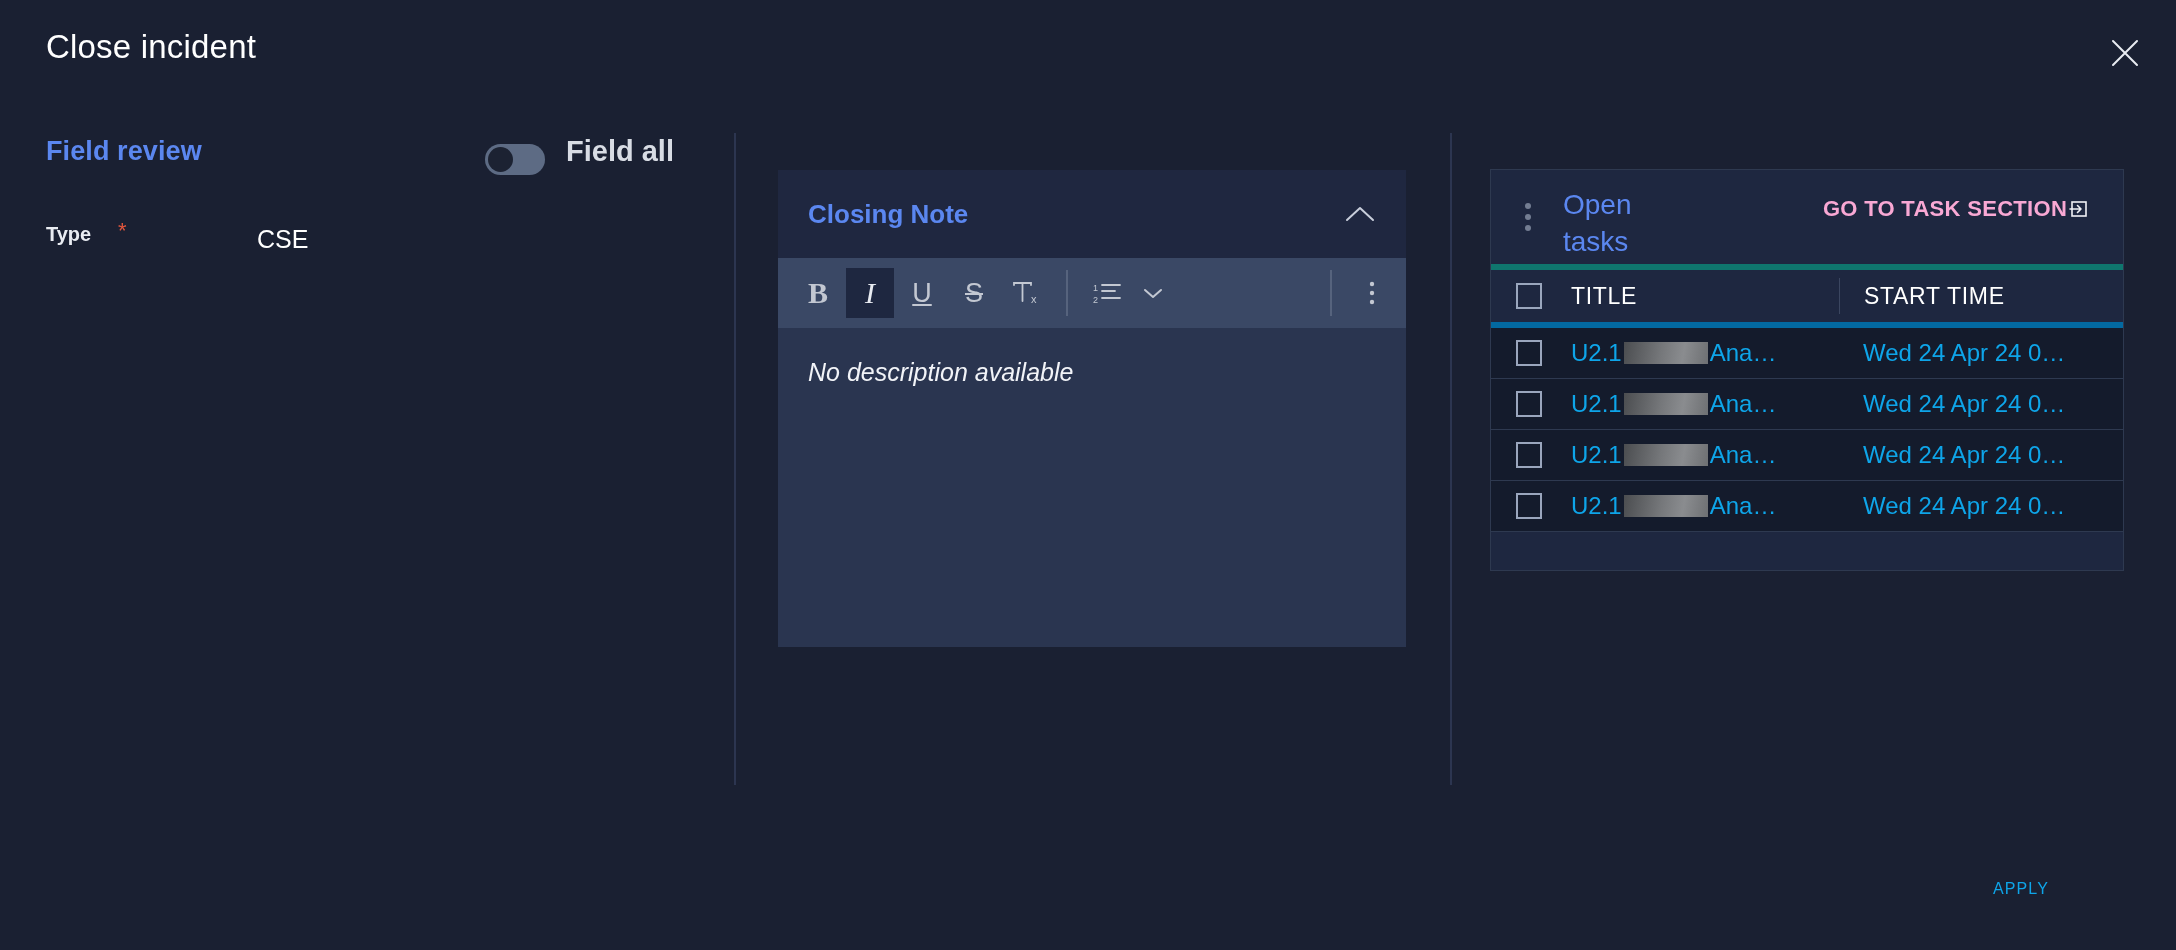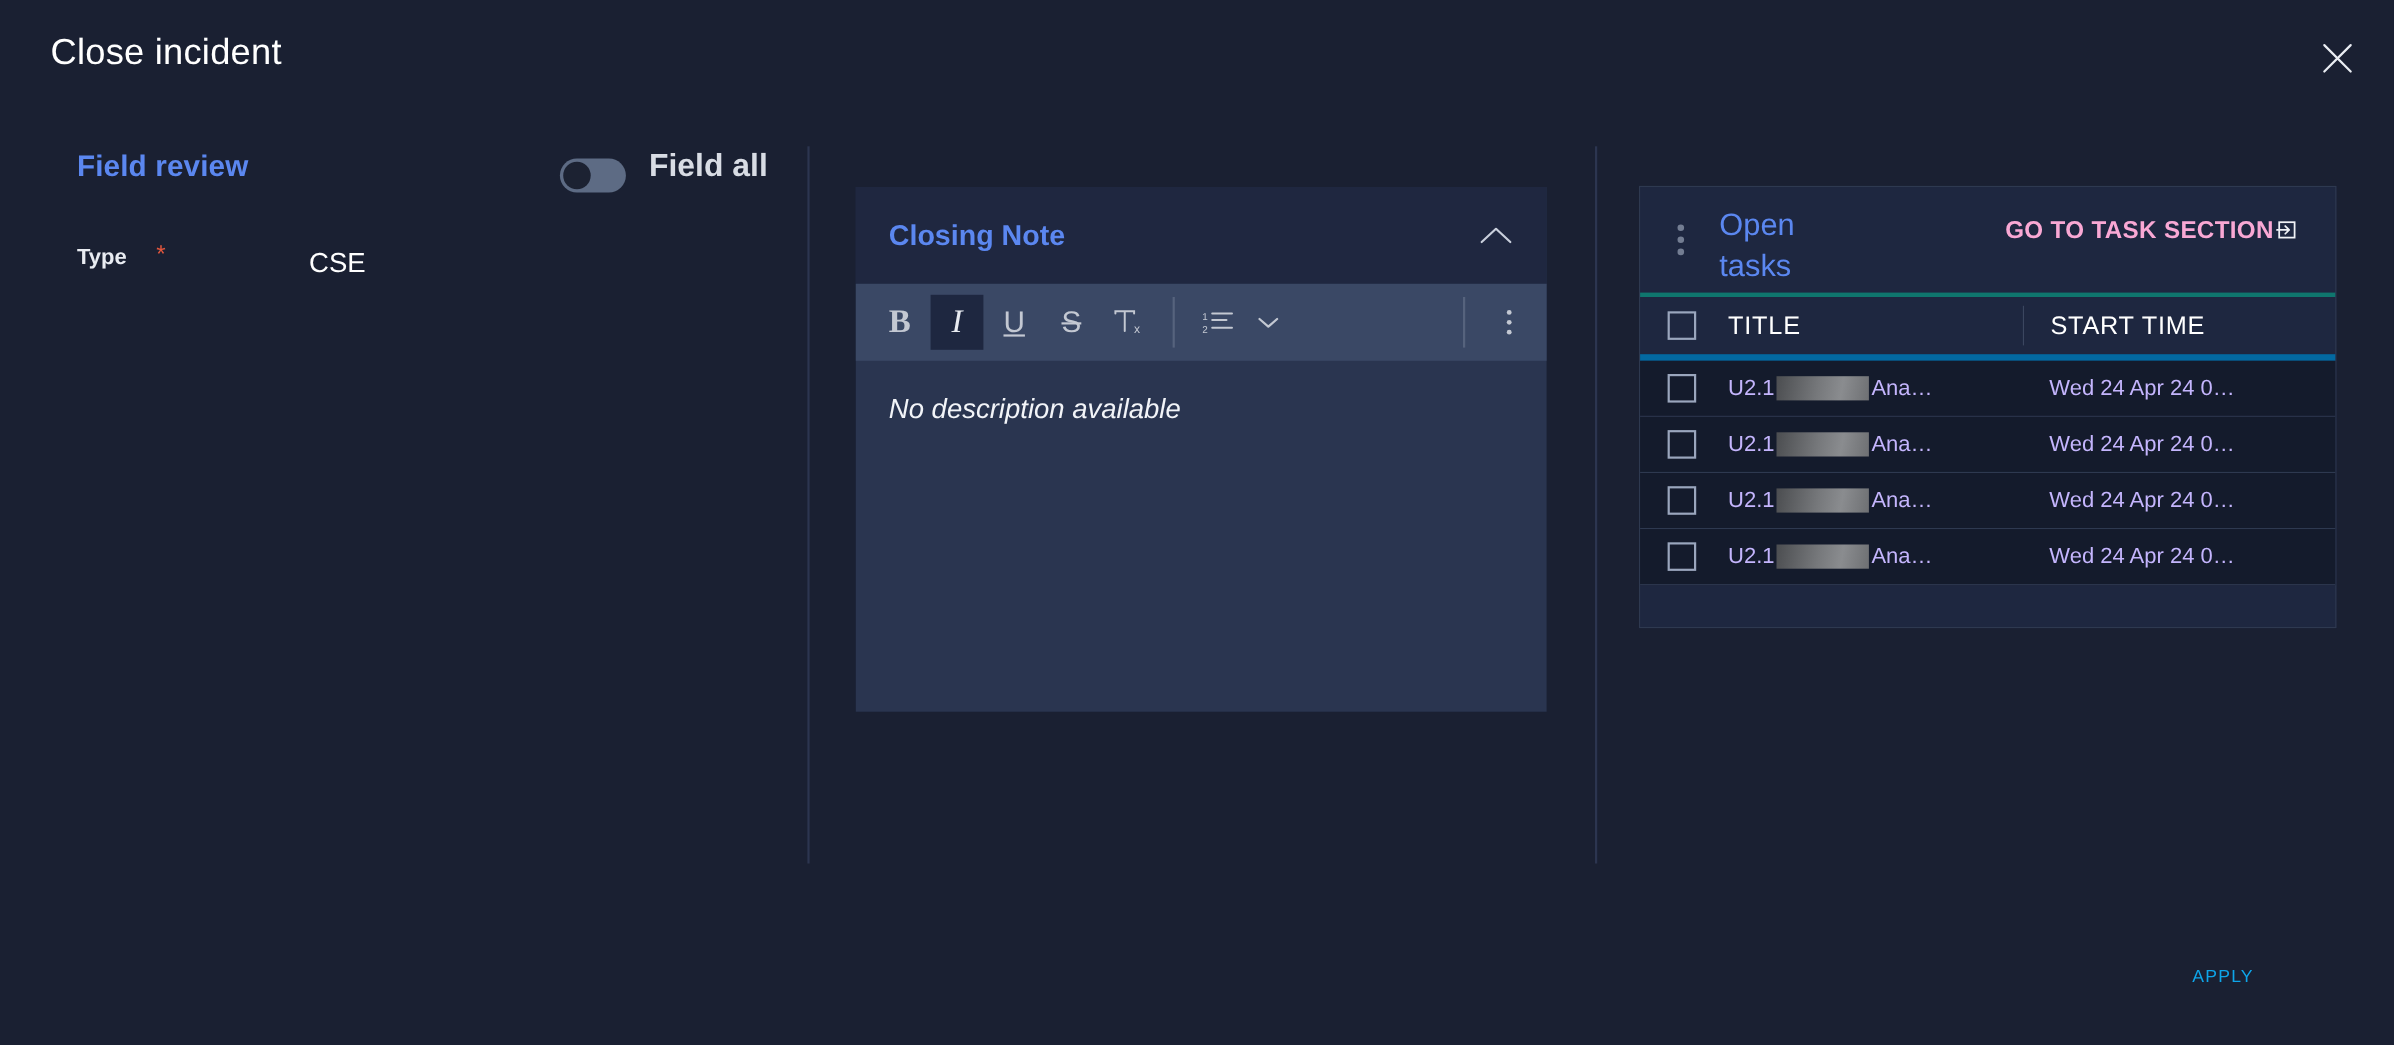--- a/index.html
+++ b/index.html
@@ -17,21 +17,21 @@
     font-size: 33px; font-weight: 400; color: #ffffff; letter-spacing: .2px;
   }
   .close-btn {
     position: absolute; left: 2102px; top: 30px;
     width: 46px; height: 46px; cursor: pointer;
     display: flex; align-items: center; justify-content: center;
   }
   .close-btn svg { display:block; }
 
   
-  .col-left { position: absolute; left: 0; top: 120px; width: 735px; height: 680px; margin-left: 24px; }
+  .col-left { position: absolute; left: 0; top: 120px; width: 735px; height: 680px; }
   .field-review {
     position: absolute; left: 46px; top: 16px;
     font-size: 27px; font-weight: 700; color: #5b87f0; letter-spacing: .1px;
   }
   .toggle {
     position: absolute; left: 485px; top: 24px;
     width: 60px; height: 31px; border-radius: 16px; background: #5d6b84;
     cursor: pointer;
   }
   .toggle .knob {
@@ -94,21 +94,21 @@
     flex: 1 1 auto; padding: 30px 30px 0 30px;
   }
   .note-placeholder { font-size: 25px; font-style: italic; color: #f2f4f8; }
 
   
   .task-panel {
     position: absolute; left: 1490px; top: 169px; width: 634px; height: 402px;
     background: #1e2740; border: 1px solid #2e3950;
   }
   .task-head {
-    position: relative; height: 100px; border-bottom: 4px solid #0f766e;
+    position: relative; height: 100px; border-bottom: 6px solid #0f766e;
     display: flex; align-items: center;
   }
   .drag-handle {
     position: absolute; left: 34px; top: 50%; transform: translateY(-50%);
     display: flex; flex-direction: column; gap: 5px; cursor: grab;
   }
   .drag-handle i { display:block; width: 6px; height: 6px; border-radius: 50%; background: #737d92; }
   .task-head-title {
     position: absolute; left: 72px; top: 16px; width: 130px;
     font-size: 28px; font-weight: 400; color: #5b87f0; line-height: 37px; cursor: pointer;
@@ -127,21 +127,21 @@
   .cb {
     width: 26px; height: 26px; border: 2px solid #9aa6bd; background: transparent;
     display: block; cursor: pointer;
   }
   .cell-title { width: 272px; padding-left: 4px; display: flex; align-items: center; }
   .cell-time { flex: 1 1 auto; padding-left: 24px; display: flex; align-items: center; }
   .colhead-sep { width: 1px; height: 36px; background: #3b4660; }
   .colhead-txt { font-size: 23px; font-weight: 400; color: #ffffff; letter-spacing: .7px; }
 
   .task-row { height: 51px; display: flex; align-items: center; border-bottom: 1px solid #2e3950; background: #141b2c; }
-  .row-txt { font-size: 20px; color: #c4b5fd; white-space: nowrap; display: flex; align-items: center; }
+  .row-txt { font-size: 24px; color: #0ea5e9; white-space: nowrap; display: flex; align-items: center; }
   .redact {
     display: inline-block; width: 84px; height: 22px; margin: 0 2px;
     background: linear-gradient(100deg, #4b4d50 0%, #76787b 45%, #8a8c8f 70%, #6e7073 100%);
     vertical-align: -3px; filter: blur(0.6px);
   }
 
   
   .apply-btn {
     position: absolute; left: 1993px; top: 880px;
     font-size: 16px; font-weight: 400; color: #0ea5e9; letter-spacing: 1.1px; cursor: pointer;

